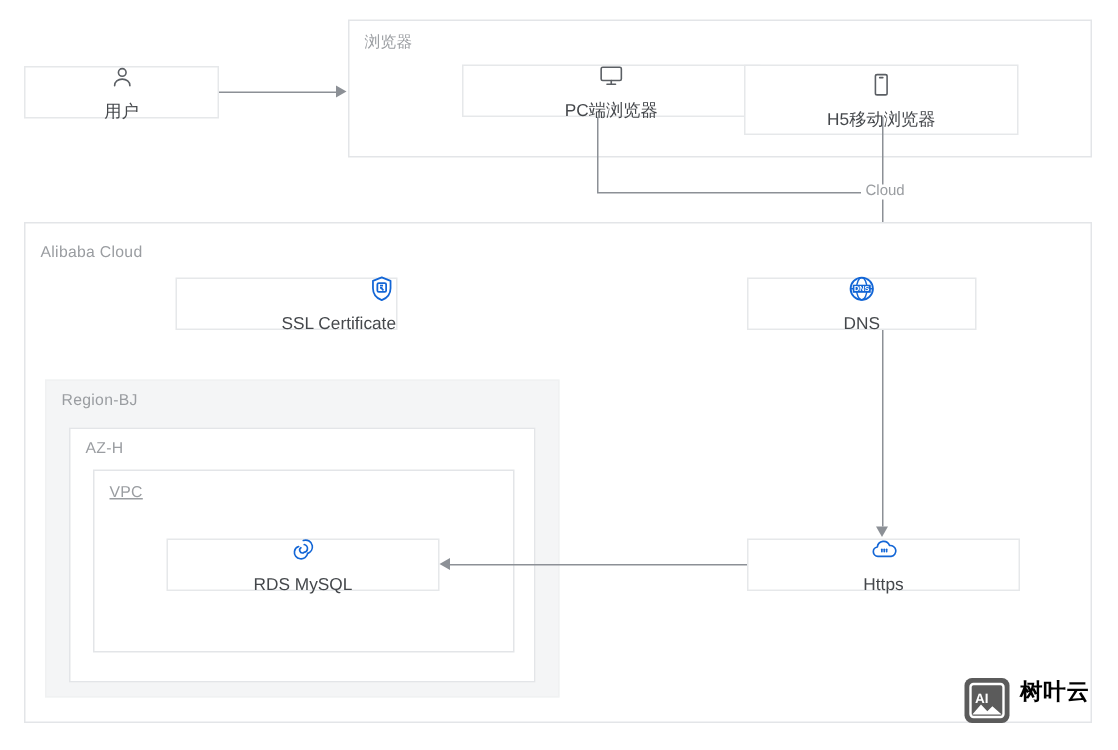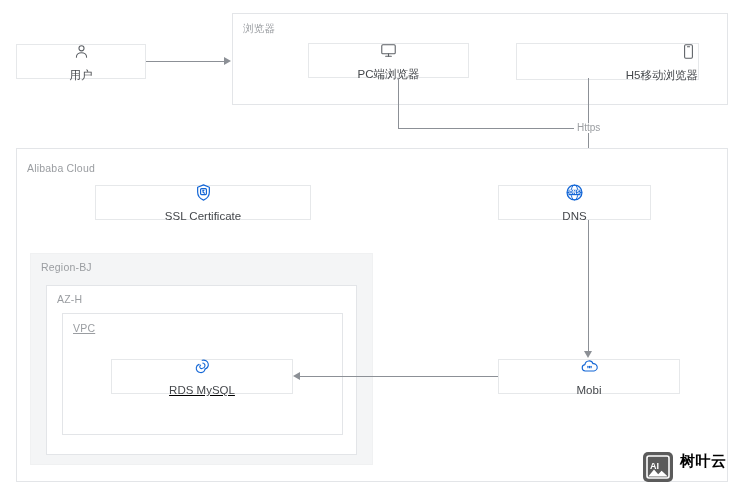--- a/index.html
+++ b/index.html
@@ -139,54 +139,54 @@
   <div class="node" style="left:16px; top:44px; width:130px; height:35px;">
     <span class="node-icon">
       <svg width="17" height="17" viewBox="0 0 24 24" fill="none" stroke="#5b5f64" stroke-width="1.5" stroke-linecap="round" stroke-linejoin="round">
         <circle cx="12" cy="7.5" r="3.6"></circle>
         <path d="M4.8 20c0-3.7 3.2-6.2 7.2-6.2s7.2 2.5 7.2 6.2"></path>
       </svg>
     </span>
     <span class="node-label">用户</span>
   </div>
 
-  <div class="node" style="left:308px; top:43px; width:161px; height:35px;">
+  <div class="node" style="left:308px; top:43px; width:199px; height:35px;">
     <span class="node-icon">
       <svg width="17" height="17" viewBox="0 0 24 24" fill="none" stroke="#5b5f64" stroke-width="1.5" stroke-linecap="round" stroke-linejoin="round">
         <rect x="2.5" y="4" width="19" height="12.5" rx="1.5"></rect>
         <line x1="8" y1="20" x2="16" y2="20"></line>
         <line x1="12" y1="16.5" x2="12" y2="20"></line>
       </svg>
     </span>
     <span class="node-label">PC端浏览器</span>
   </div>
 
-  <div class="node" style="left:516px; top:43px; width:183px; height:37px;align-items:flex-end;">
+  <div class="node" style="left:496px; top:43px; width:183px; height:47px;">
     <span class="node-icon">
       <svg width="17" height="17" viewBox="0 0 24 24" fill="none" stroke="#5b5f64" stroke-width="1.5" stroke-linecap="round" stroke-linejoin="round">
         <rect x="6.5" y="2.5" width="11" height="19" rx="1.6"></rect>
         <line x1="10.5" y1="5.3" x2="13.5" y2="5.3"></line>
       </svg>
     </span>
     <span class="node-label">H5移动浏览器</span>
   </div>
 
   <div class="edge-h" style="left:146px; top:61px; width:78px;"></div>
   <div class="arrow-right" style="left:224px; top:56.5px;"></div>
 
   <div class="edge-v" style="left:398px; top:78px; height:50px;"></div>
   <div class="edge-h" style="left:398px; top:128px; width:190px;"></div>
   <div class="edge-v" style="left:588px; top:78px; height:108px;"></div>
   <div class="arrow-down" style="left:583.5px; top:179px;"></div>
-  <div class="edge-label" style="left:574px; top:123px;">Https</div>
+  <div class="edge-label" style="left:574px; top:123px;">Cloud</div>
 
   <div class="group" style="left:16px; top:148px; width:712px; height:334px;"></div>
   <div class="group-label" style="left:27px; top:163px;">Alibaba Cloud</div>
 
-  <div class="node" style="left:95px; top:185px; width:216px; height:35px;">
+  <div class="node" style="left:117px; top:185px; width:148px; height:35px;align-items:flex-end;">
     <span class="node-icon">
       <svg width="19" height="19" viewBox="0 0 24 24" fill="none" stroke="#1366d6" stroke-width="1.5" stroke-linejoin="round">
         <path d="M12 2.4 4.6 5.4v6.1c0 4.6 3.1 8.4 7.4 10.1 4.3-1.7 7.4-5.5 7.4-10.1V5.4z"></path>
         <rect x="8.3" y="7.2" width="7.4" height="7.4" rx="1.2"></rect>
         <path d="M10.5 9.3h2.6M10.5 11.3h2M11.6 11.3l1.8 2.2"></path>
       </svg>
     </span>
     <span class="node-label">SSL Certificate</span>
   </div>
 
@@ -208,33 +208,33 @@
 
   <div class="node" style="left:498px; top:359px; width:182px; height:35px;">
     <span class="node-icon">
       <svg width="19" height="19" viewBox="0 0 24 24" fill="none" stroke="#1366d6" stroke-width="1.4" stroke-linecap="round" stroke-linejoin="round">
         <path d="M6.6 17.6a4 4 0 0 1-.4-7.95 5.3 5.3 0 0 1 10.25-1.2A3.9 3.9 0 0 1 17.8 17.6z"></path>
         <line x1="10" y1="11.6" x2="10" y2="13.6"></line>
         <line x1="12" y1="11.6" x2="12" y2="13.6"></line>
         <line x1="14" y1="11.6" x2="14" y2="13.6"></line>
       </svg>
     </span>
-    <span class="node-label">Mobi</span>
+    <span class="node-label">Https</span>
   </div>
 
   <div class="group-filled" style="left:30px; top:253px; width:343px; height:212px;"></div>
   <div class="group-label" style="left:41px; top:262px;">Region-BJ</div>
 
   <div class="group" style="left:46px; top:285px; width:311px; height:170px;"></div>
   <div class="group-label" style="left:57px; top:294px;">AZ-H</div>
 
   <div class="group" style="left:62px; top:313px; width:281px; height:122px;"></div>
   <div class="group-label" style="left:73px; top:323px;text-decoration:underline;">VPC</div>
 
-  <div class="node" style="left:111px; top:359px; width:182px; height:35px;text-decoration:underline;">
+  <div class="node" style="left:111px; top:359px; width:182px; height:35px;">
     <span class="node-icon">
       <svg width="19" height="19" viewBox="0 0 24 24" fill="none" stroke="#1366d6" stroke-width="1.4" stroke-linecap="round" stroke-linejoin="round">
         <path d="M11.6 4.2c3.6-1.1 7 1 7.6 4.3.5 2.9-1.2 5.6-3.9 6.6"></path>
         <path d="M15.3 15.1c-.6 2.9-3.3 4.9-6.3 4.5-3.2-.4-5.3-3.2-4.8-6.2.3-2 1.7-3.5 3.5-4.1"></path>
         <path d="M12.4 7.6c1.8.3 3 2 2.7 3.8-.2 1.5-1.4 2.6-2.9 2.8"></path>
         <path d="M9.6 10.3c-.9.6-1.3 1.8-.9 2.8.4 1.2 1.7 1.8 2.9 1.5"></path>
       </svg>
     </span>
     <span class="node-label">RDS MySQL</span>
   </div>

